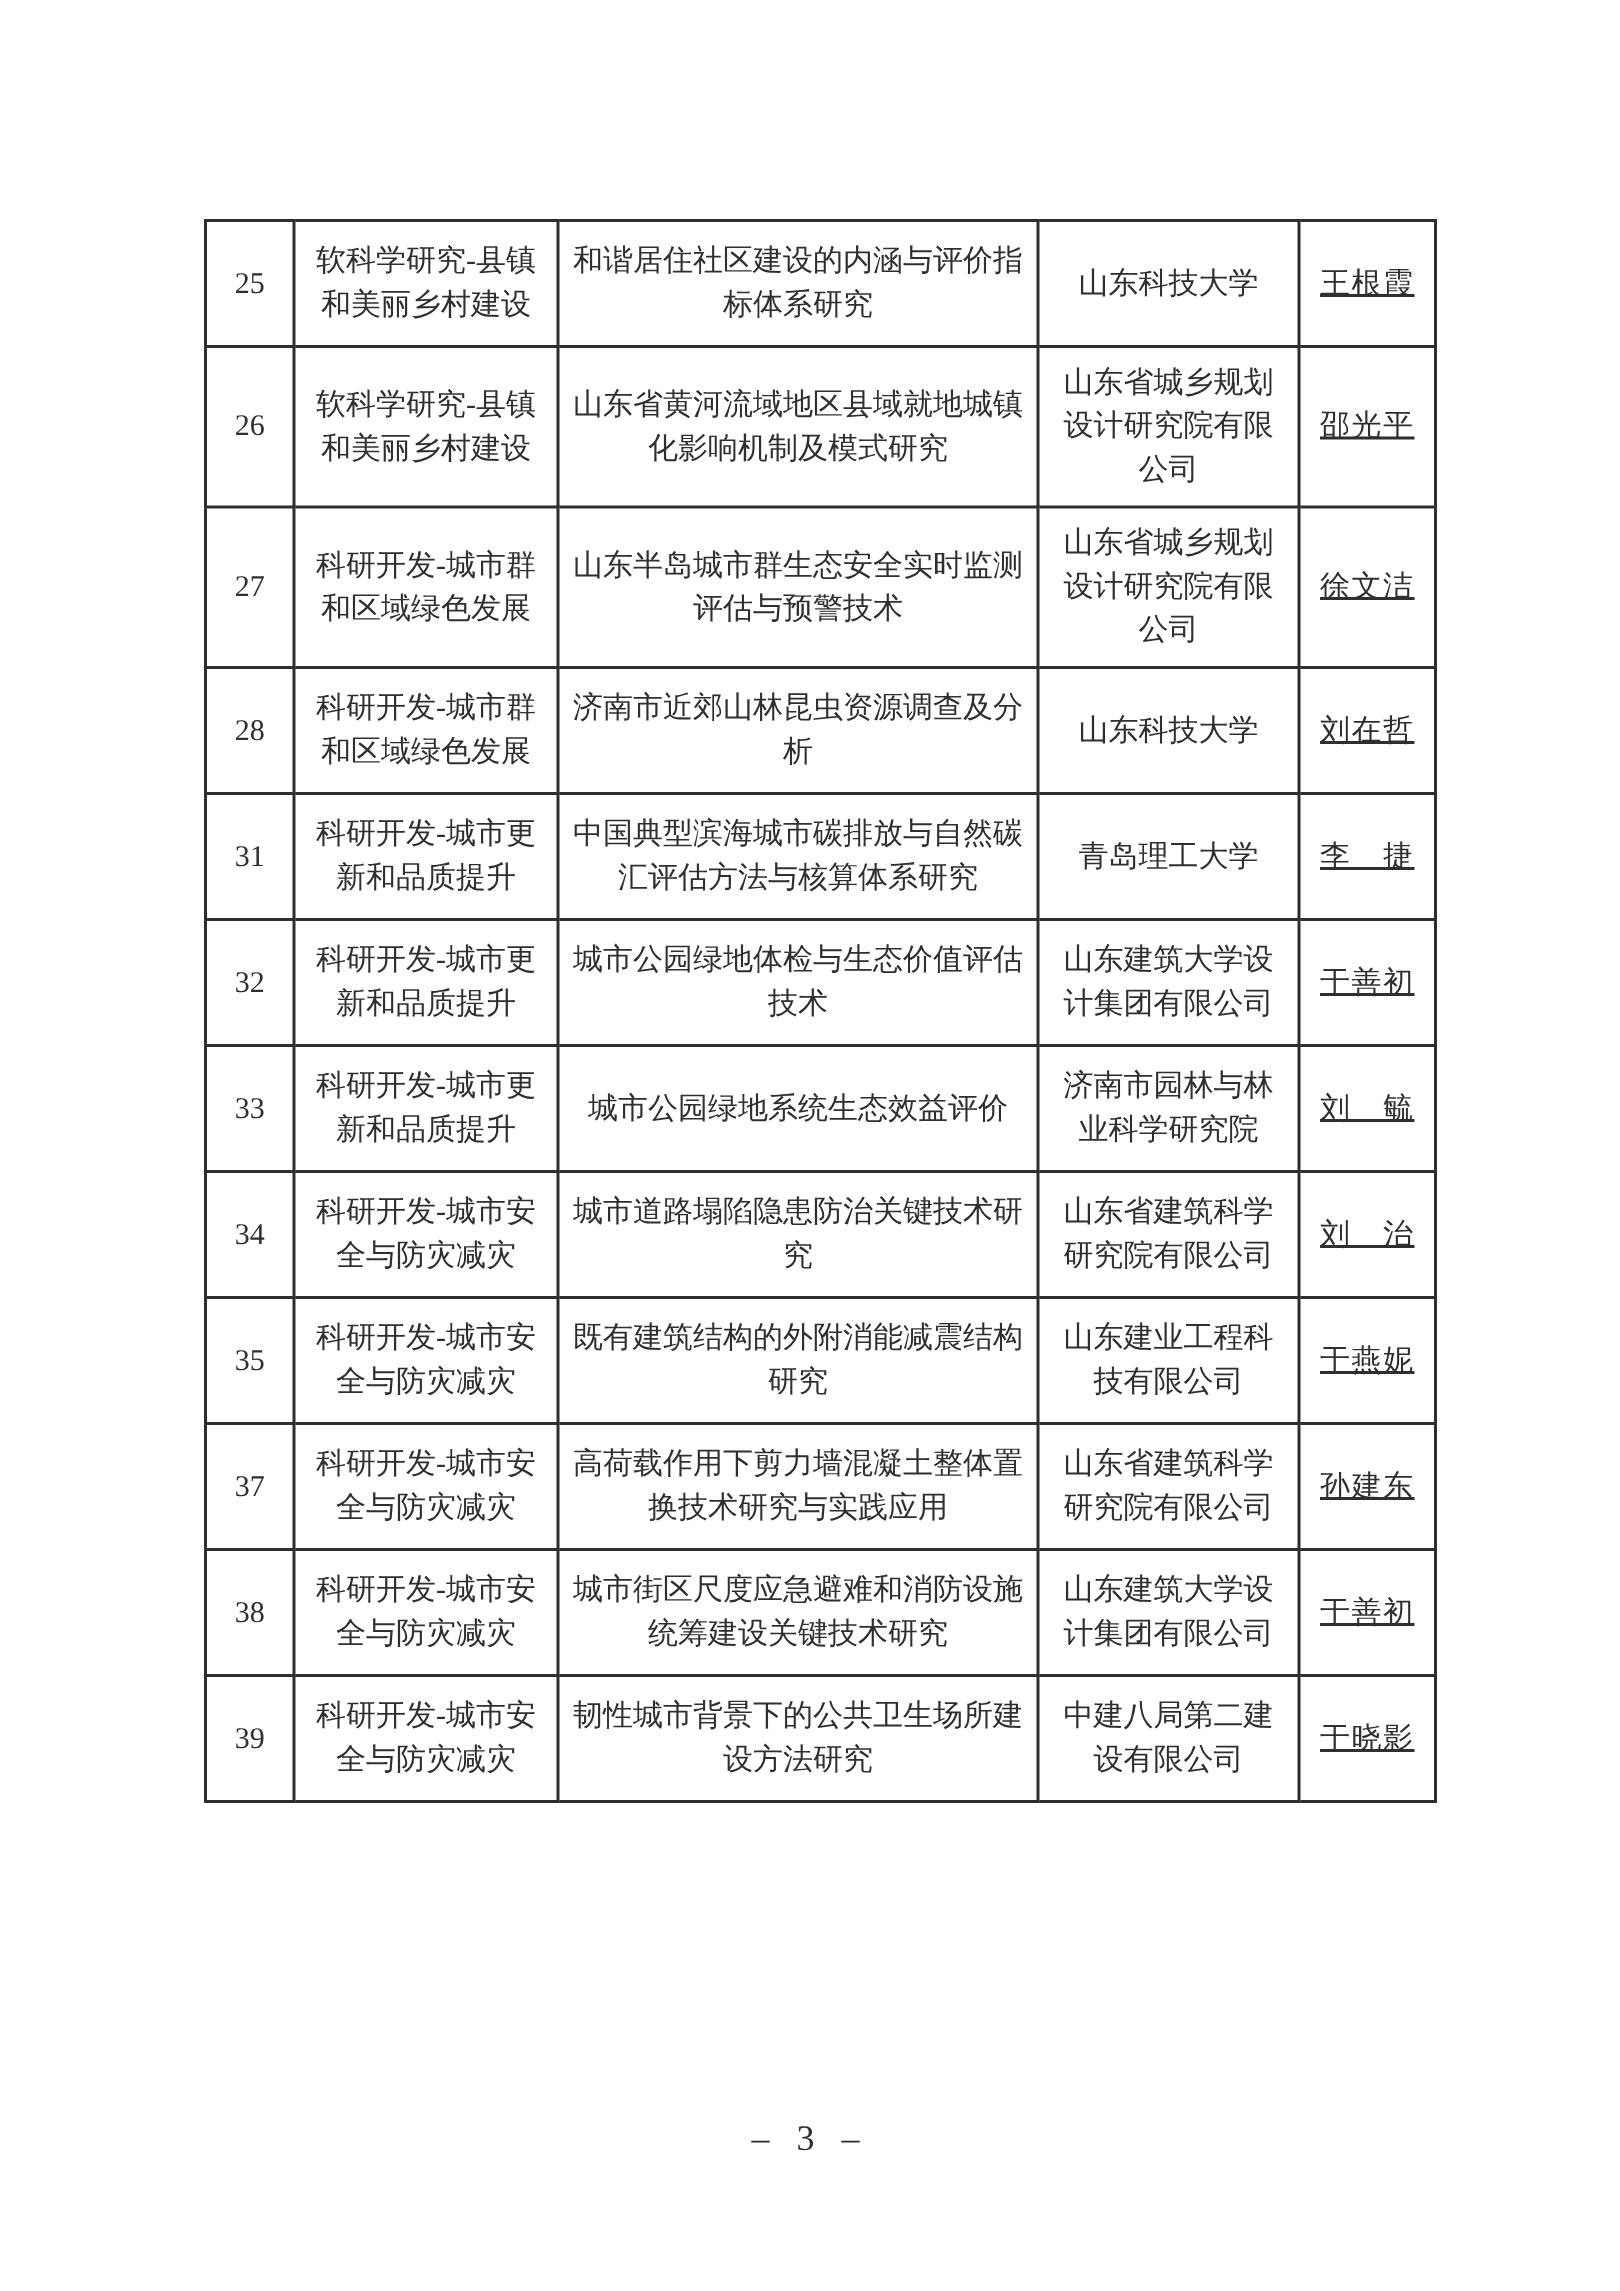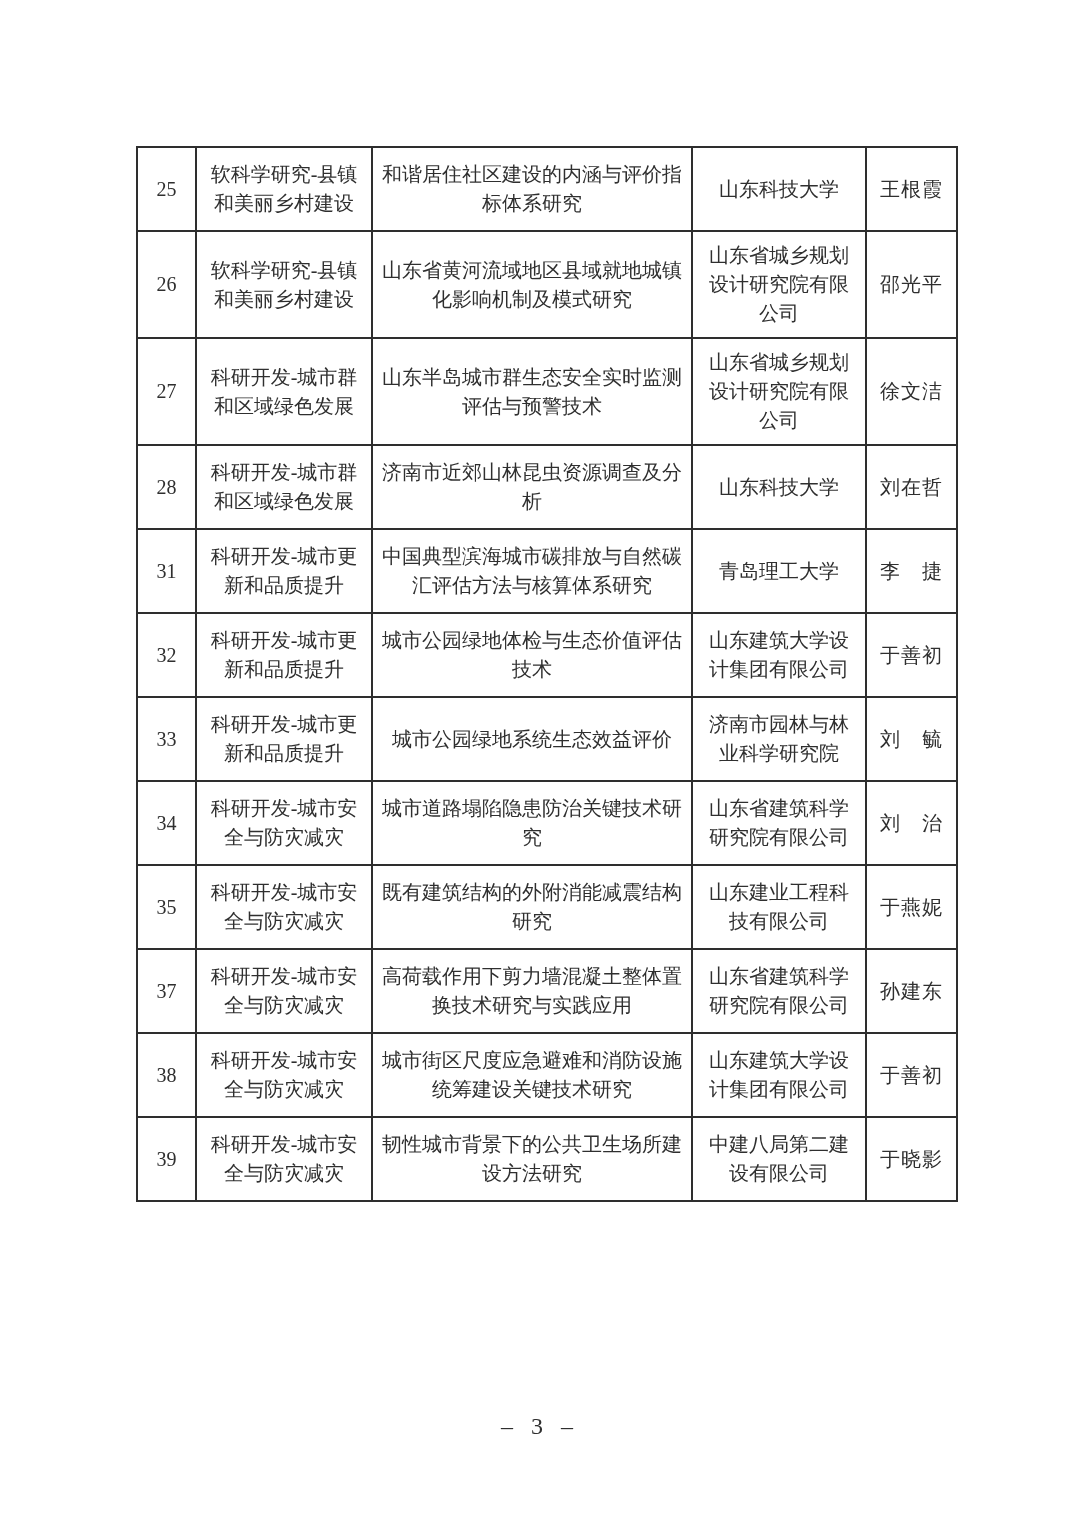--- a/index.html
+++ b/index.html
@@ -34,21 +34,21 @@
     line-height: 29px;
     padding: 9px 7px;
     height: 64px;
     word-break: break-all;
     overflow-wrap: anywhere;
   }
   td.cell-no { font-family: "Liberation Serif", "DejaVu Serif", serif; }
   td.cell-category { padding: 9px 9px; }
   td.cell-title { padding: 9px 11px; border-radius: 21px; }
   td.cell-org { padding: 9px 9px; }
-  td.cell-person { letter-spacing: 1px; }
+  td.cell-person { letter-spacing: 1px; text-decoration: underline; }
   .footer-pagenum {
     position: absolute;
     left: 0;
     top: 1413px;
     width: 100%;
     text-align: center;
     font-size: 24px;
     color: #2f2f2f;
     letter-spacing: 6px;
   }

